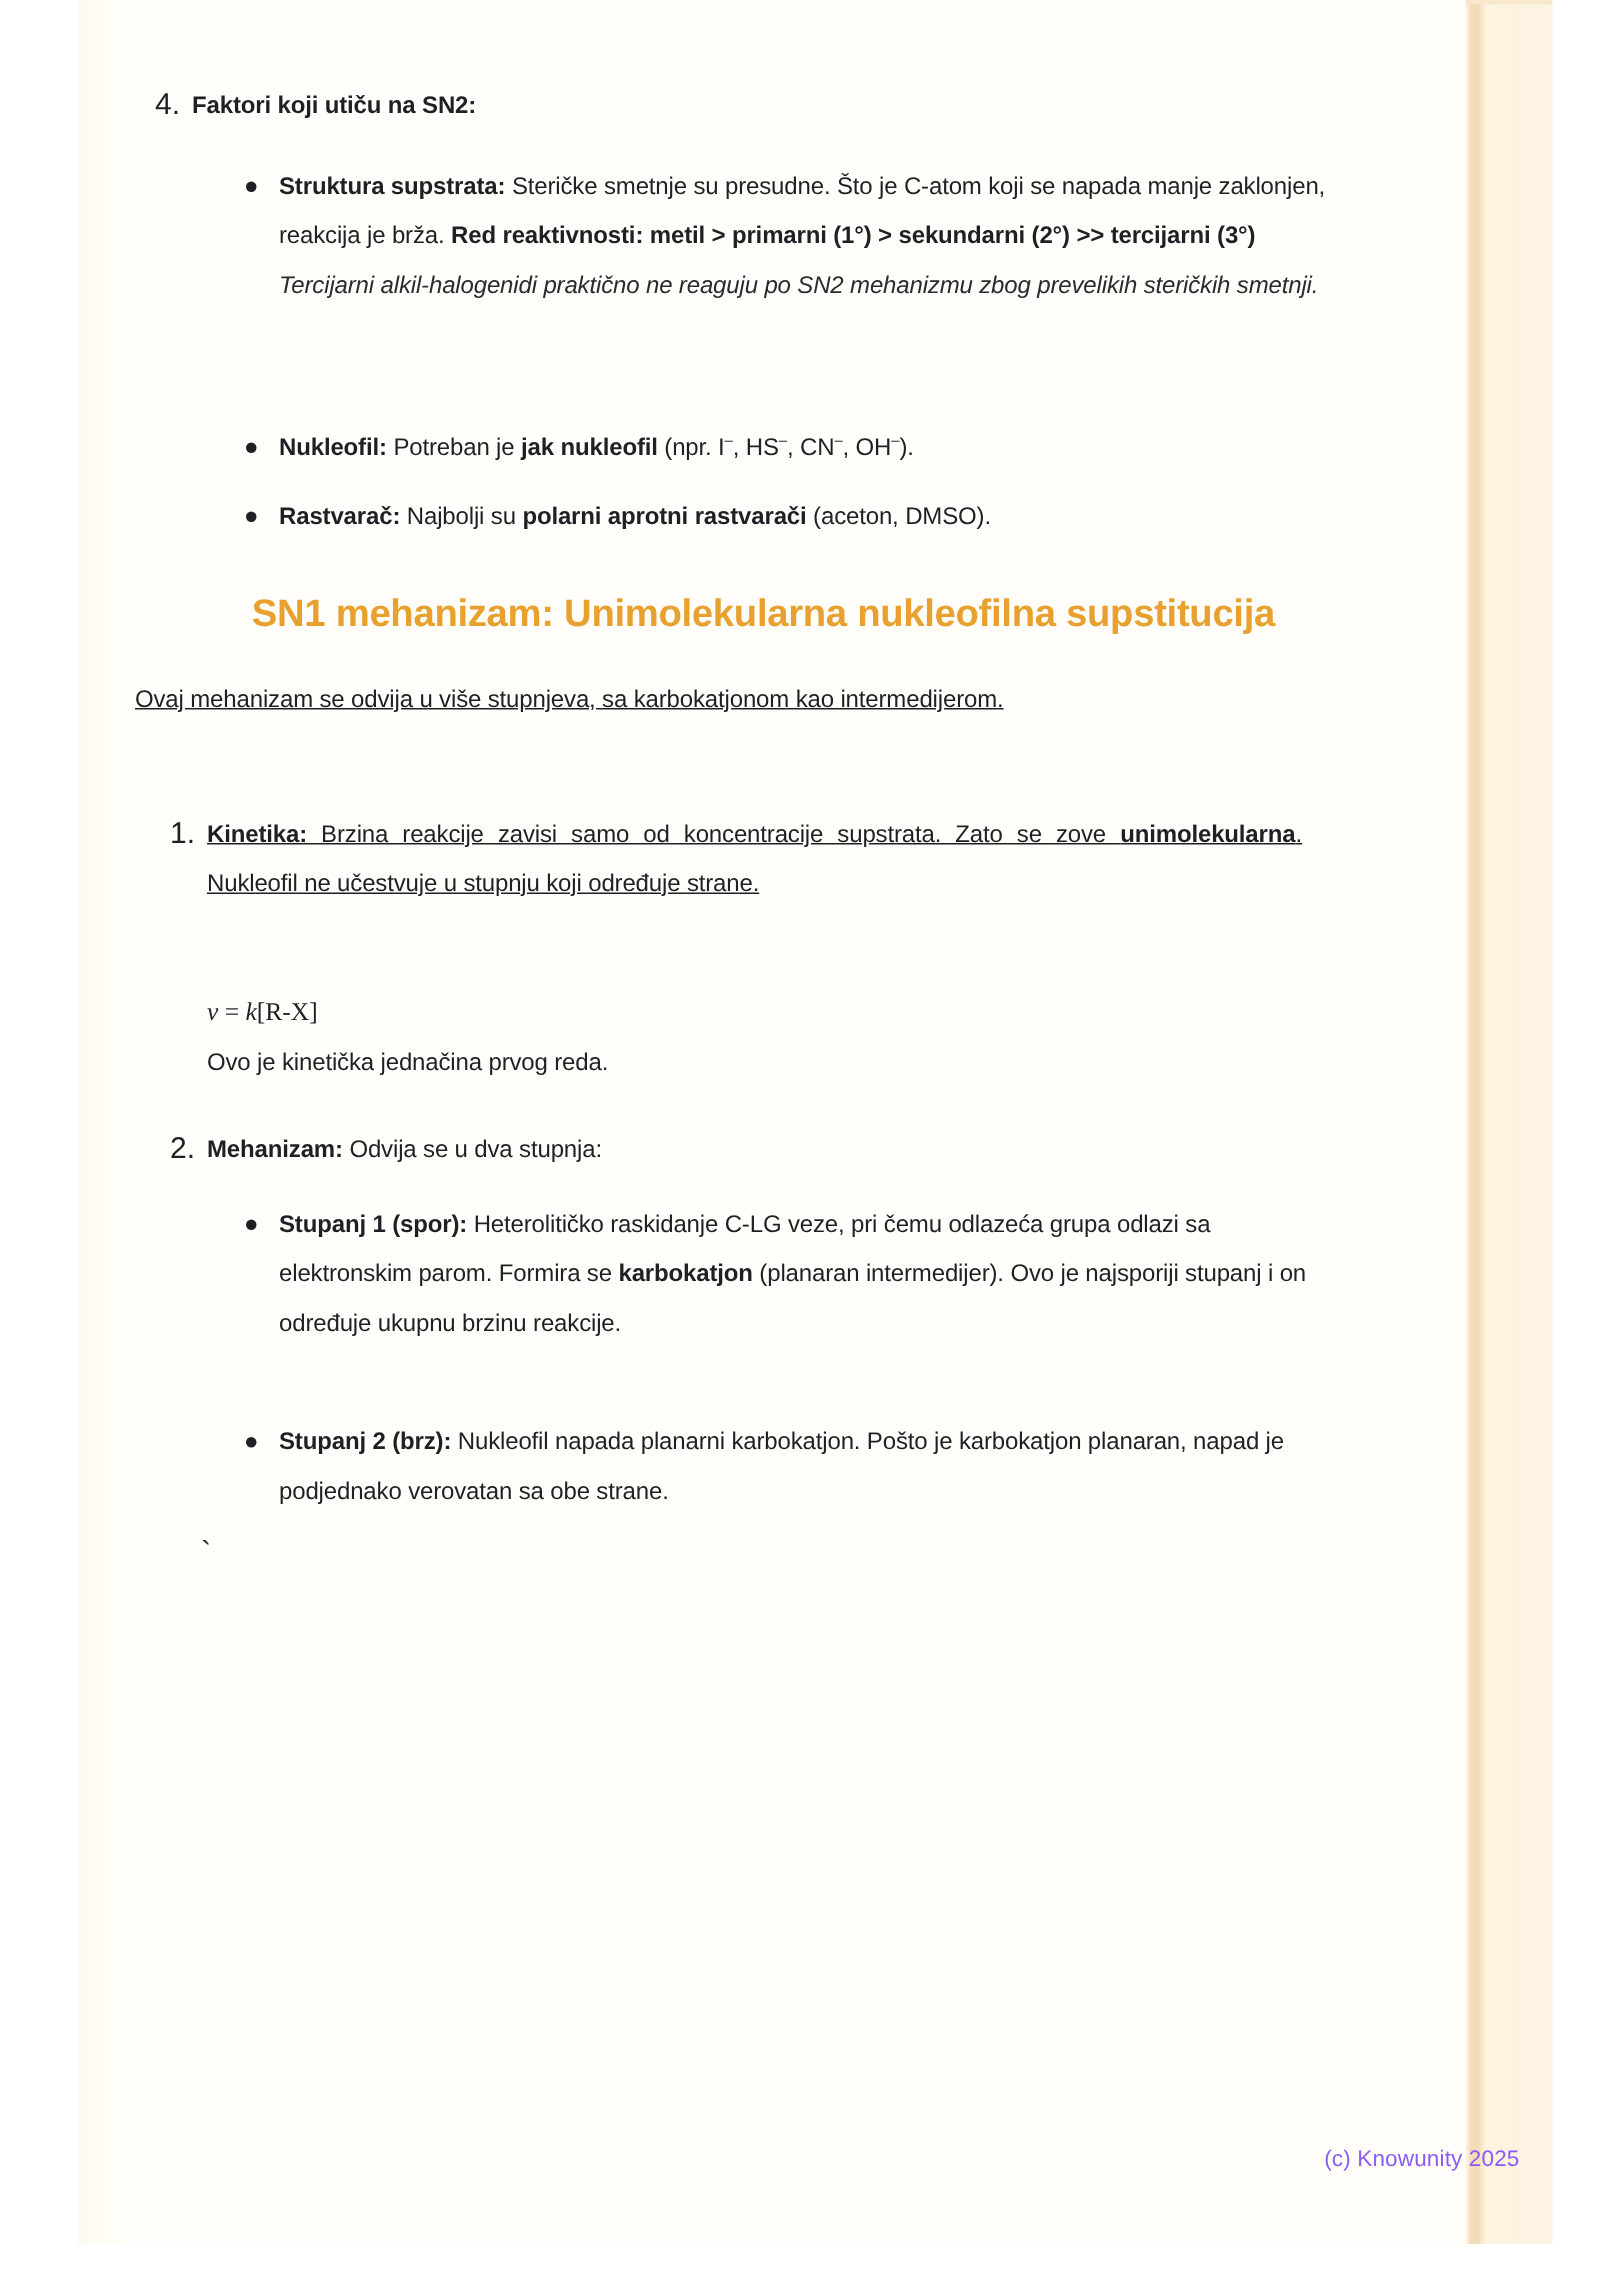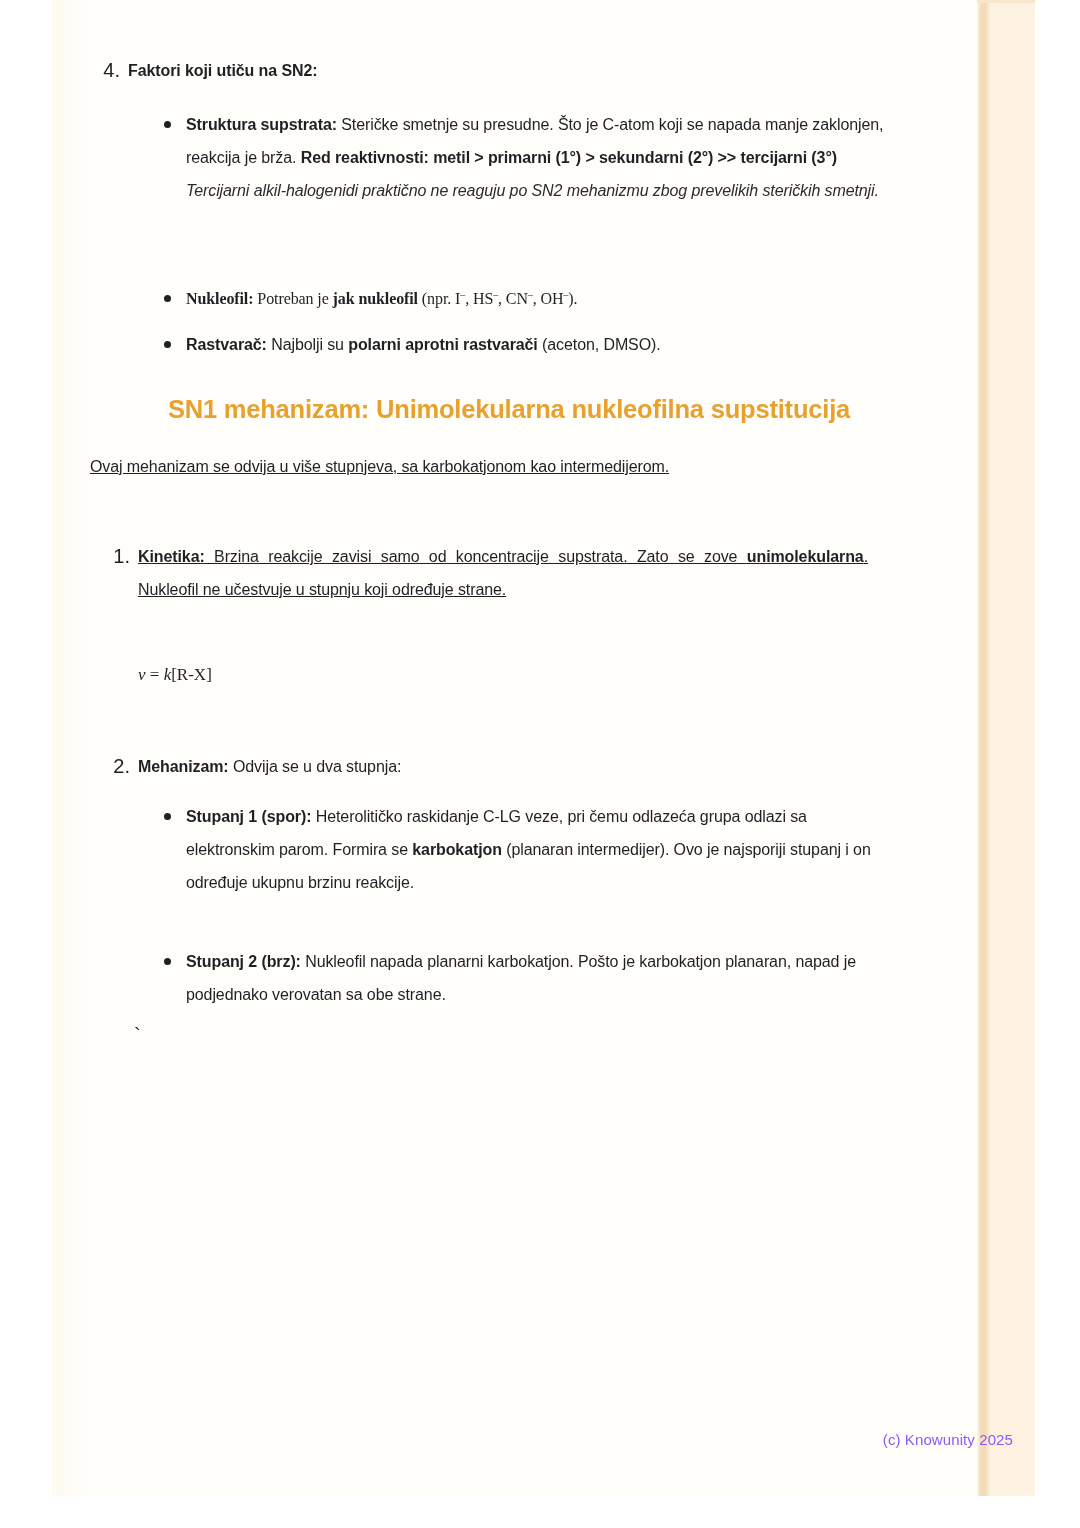--- a/index.html
+++ b/index.html
@@ -172,21 +172,21 @@
       <div class="txt b">Faktori koji utiču na SN2:</div>
     </div>
 
     <div class="blk bul-row" style="top:108px; left:66px; width:700px;">
       <span class="dot"></span>
       <div class="txt">
         <span class="b">Struktura supstrata:</span><span> Steričke smetnje su presudne. Što je C-atom koji se napada manje zaklonjen, reakcija je brža. </span><span class="b">Red reaktivnosti: metil &gt; primarni (1°) &gt; sekundarni (2°) &gt;&gt; tercijarni (3°)</span><span class="i"> Tercijarni alkil-halogenidi praktično ne reaguju po SN2 mehanizmu zbog prevelikih steričkih smetnji.</span>
       </div>
     </div>
 
-    <div class="blk bul-row" style="top:282px; left:66px; width:700px;font-family:Liberation Serif, serif;">
+    <div class="blk bul-row" style="top:282px; left:66px; width:700px;">
       <span class="dot"></span>
       <div class="txt">
         <span class="b">Nukleofil:</span><span> Potreban je </span><span class="b">jak nukleofil</span><span> (npr. I</span><sup class="chg">–</sup><span>, HS</span><sup class="chg">–</sup><span>, CN</span><sup class="chg">–</sup><span>, OH</span><sup class="chg">–</sup><span>).</span>
       </div>
     </div>
 
     <div class="blk bul-row" style="top:328px; left:66px; width:700px;">
       <span class="dot"></span>
       <div class="txt">
         <span class="b">Rastvarač:</span><span> Najbolji su </span><span class="b">polarni aprotni rastvarači</span><span> (aceton, DMSO).</span>
@@ -201,20 +201,21 @@
       <span class="marker">1.</span>
       <div class="txt justify">
         <span class="b">Kinetika:</span><span> Brzina reakcije zavisi samo od koncentracije supstrata. Zato se zove </span><span class="b">unimolekularna</span><span>. Nukleofil ne učestvuje u stupnju koji određuje strane.</span>
       </div>
     </div>
 
     <div class="blk" style="top:660px; left:48px; width:600px;">
       <div class="formula">
         <span class="var">v</span><span> = </span><span class="var">k</span><span>[R-X]</span>
       </div>
+      <div class="txt" style="margin-top:2px;">Ovo je kinetička jednačina prvog reda.</div>
     </div>
 
     <div class="blk num-row" style="top:750px; left:10px; width:730px;">
       <span class="marker">2.</span>
       <div class="txt">
         <span class="b">Mehanizam:</span><span> Odvija se u dva stupnja:</span>
       </div>
     </div>
 
     <div class="blk bul-row" style="top:800px; left:66px; width:700px;">

